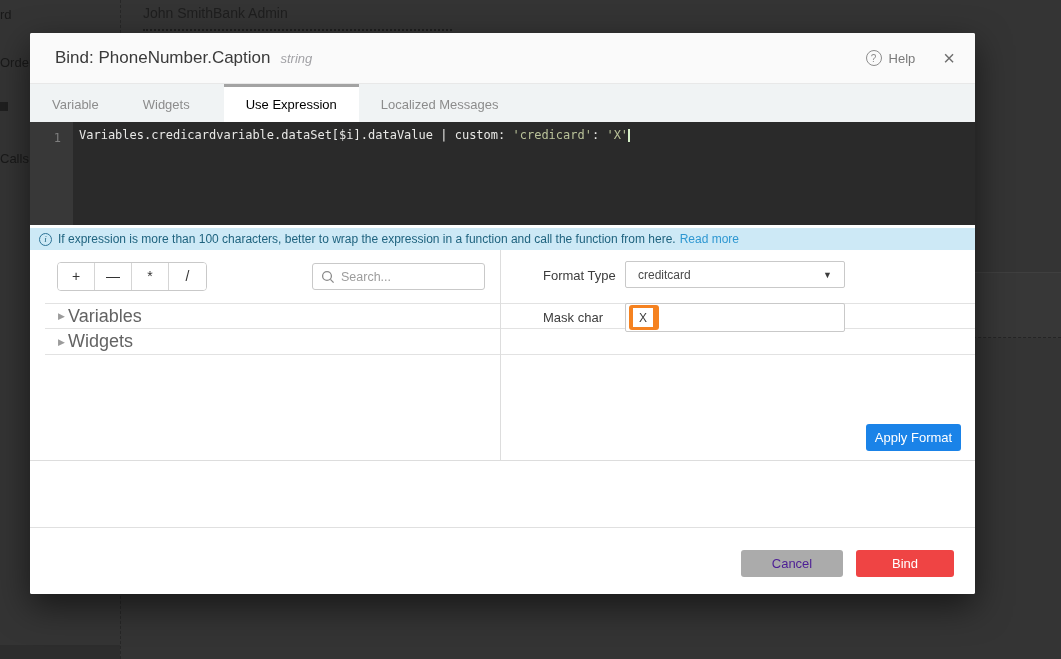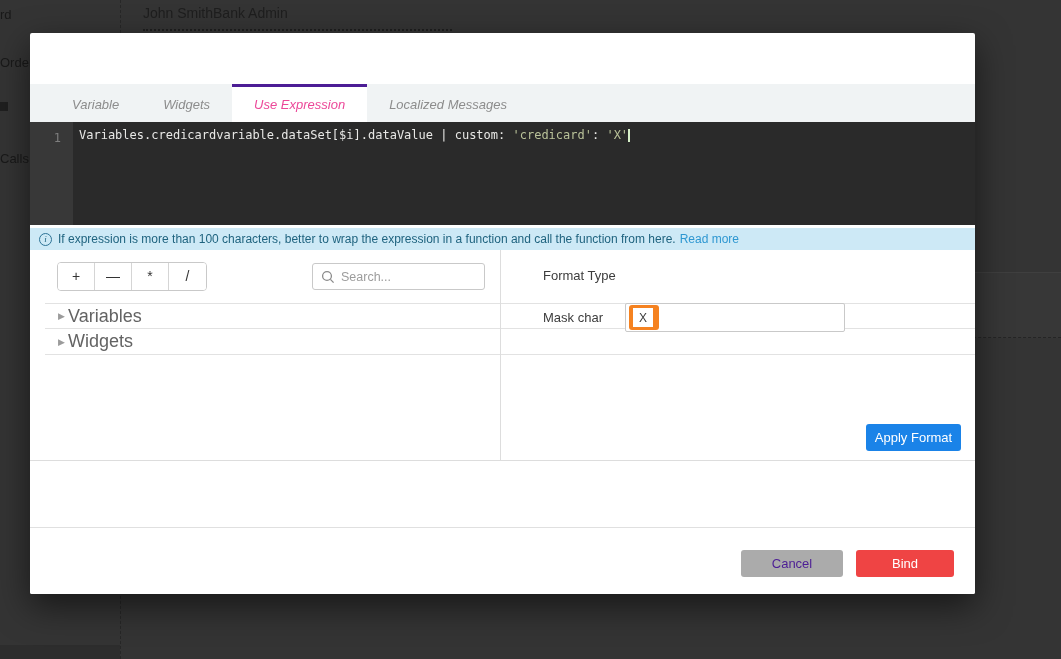--- a/index.html
+++ b/index.html
@@ -28,24 +28,24 @@
     display:flex; align-items:center; padding:0 20px 0 25px; }
   .dlg-title { font-size:17px; font-weight:500; color:#3a3a3a; }
   .dlg-title-type { font-size:13px; font-style:italic; color:#a2a2a6; margin-left:10px; }
   .hdr-right { margin-left:auto; display:flex; align-items:center; gap:28px; }
   .help-btn { display:flex; align-items:center; gap:7px; color:#7a7a7a; font-size:13px; cursor:pointer; }
   .help-icon { width:16px; height:16px; border:1px solid #8d8d8d; border-radius:50%;
     font-size:10px; color:#8d8d8d; display:flex; align-items:center; justify-content:center; }
   .close-icon { font-size:20px; color:#6f6f6f; line-height:1; cursor:pointer; }
 
   .m-tabs { position:absolute; top:51px; left:0; right:0; height:38px; background:#f0f3f4;
-    display:flex; padding-left:20px;font-style:italic; }
+    display:flex; padding-left:0; }
   .tab { height:38px; display:flex; align-items:center; padding:0 22px; font-size:13px;
     color:#8c8c8c; border-top:3px solid transparent; cursor:pointer; }
-  .tab.active { background:#fff; color:#ec4899; border-top:3px solid #4c1d95; }
+  .tab.active { background:#fff; color:#000000; border-top:3px solid #a3a3a3;margin-left:12px; }
 
   .m-editor { position:absolute; top:89px; left:0; right:0; height:103px; background:#2a2a2a; }
   .gutter { position:absolute; left:0; top:0; bottom:0; width:43px; background:#383838;
     text-align:right; padding:6px 12px 0 0; }
   .line-num { font-family:"DejaVu Sans Mono", monospace; font-size:12px; color:#7e7e7e; }
   .code-line { position:absolute; left:49px; top:6px; white-space:pre;
     font-family:"DejaVu Sans Mono", monospace; font-size:12px; color:#e8e8e6; }
   .code-str { color:#b9c299; }
   .caret { display:inline-block; width:2px; height:13px; background:#d7f0c8;
     vertical-align:text-bottom; }
@@ -118,20 +118,31 @@
   <div class="bg-side-glyph"></div>
   <div class="bg-side-item" style="top:151px;">Calls</div>
   <div class="bg-topbar-user">John SmithBank Admin</div>
   <div class="bg-widget-outline"></div>
   <div class="bg-panel-band"></div>
   <div class="bg-bottom-strip"></div>
 </div>
 
 <div class="modal">
 
+  <div class="m-header">
+    <span class="dlg-title">Bind: PhoneNumber.Caption</span>
+    <span class="dlg-title-type">string</span>
+    <div class="hdr-right">
+      <div class="help-btn">
+        <span class="help-icon">?</span>
+        <span>Help</span>
+      </div>
+      <span class="close-icon">×</span>
+    </div>
+  </div>
 
   <div class="m-tabs">
     <div class="tab">Variable</div>
     <div class="tab">Widgets</div>
     <div class="tab active">Use Expression</div>
     <div class="tab">Localized Messages</div>
   </div>
 
   <div class="m-editor">
     <div class="gutter">
@@ -169,20 +180,24 @@
       </div>
       <div class="tree-row">
         <span class="tree-arrow">▶</span>
         <span class="tree-label">Widgets</span>
       </div>
     </div>
 
     <div class="v-divider"></div>
 
     <span class="fmt-label" style="top:18px;">Format Type</span>
+    <div class="fmt-select">
+      <span class="value">creditcard</span>
+      <span class="dd-arrow">▼</span>
+    </div>
 
     <span class="fmt-label" style="top:60px;">Mask char</span>
     <div class="mask-input">
       <span class="mask-sel">
         <span class="mask-sel-inner">X</span>
       </span>
     </div>
 
     <button class="apply-btn">Apply Format</button>
   </div>

